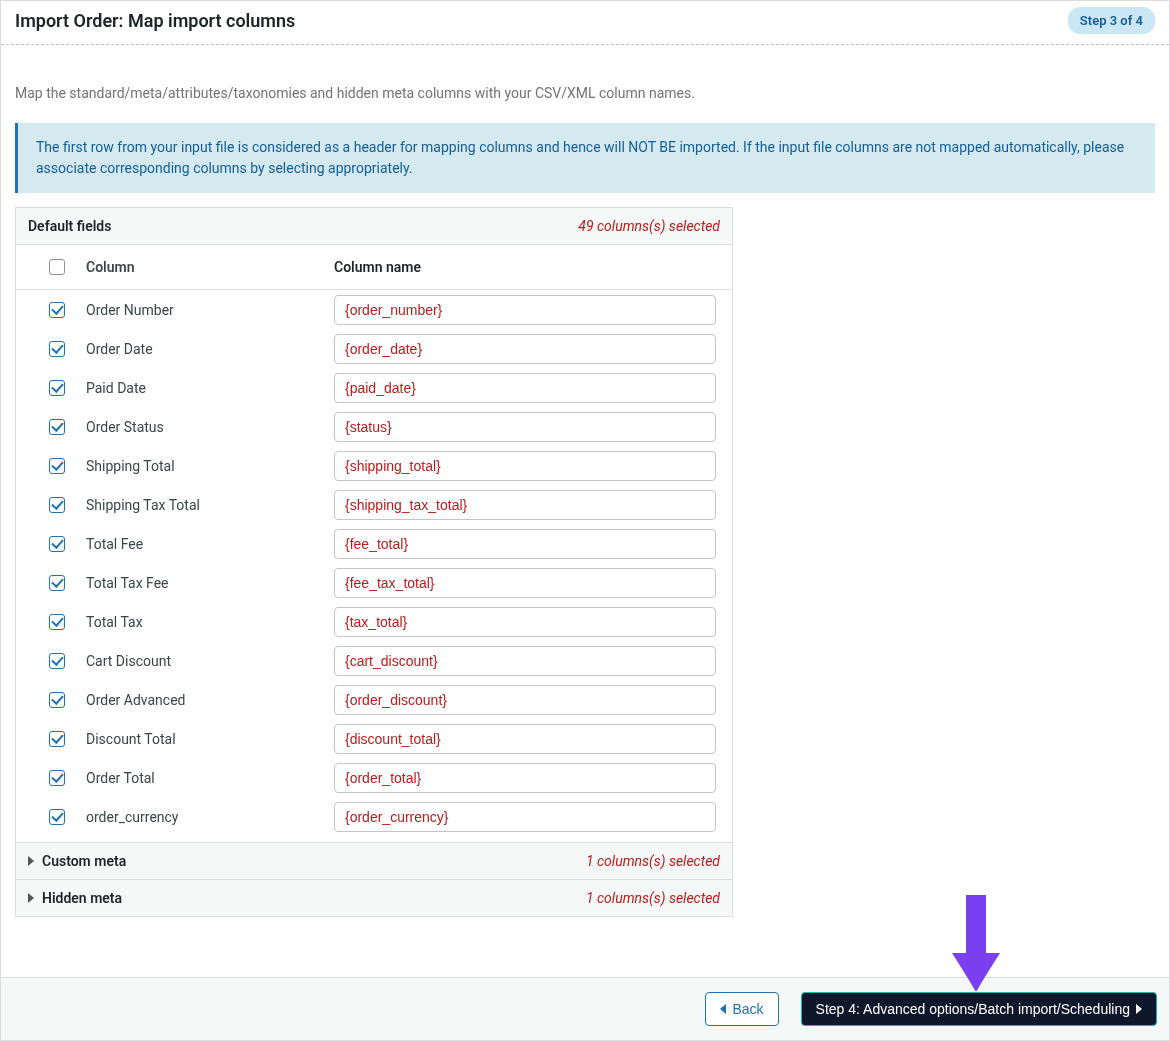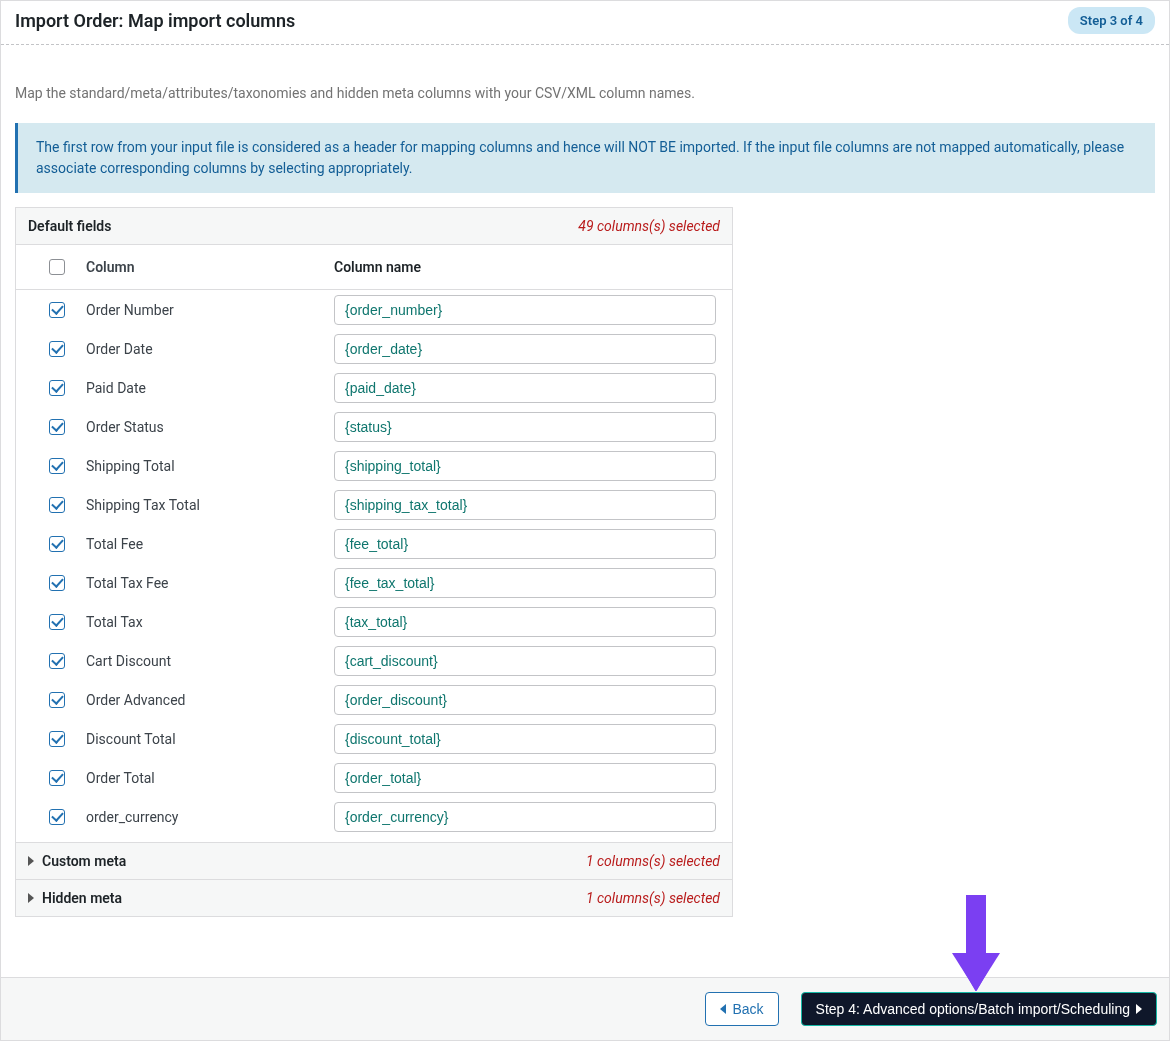--- a/index.html
+++ b/index.html
@@ -133,21 +133,21 @@
     border: solid #2271b1;
     border-width: 0 2px 2px 0;
     transform: rotate(42deg);
   }
   input[type="text"] {
     width: 100%;
     padding: 6px 10px;
     border: 1px solid #c3c4c7;
     border-radius: 4px;
     font-size: 14px;
-    color: #0f766e;
+    color: #b91c1c;
     background: #fff;
   }
   .table-body .row:last-child { padding-bottom: 10px;}
   .footer {
     background: #f6f7f7;
     border-top: 1px solid #dcdcde;
     padding: 14px 12px;
     display: flex;
     justify-content: flex-end;
     gap: 22px;

